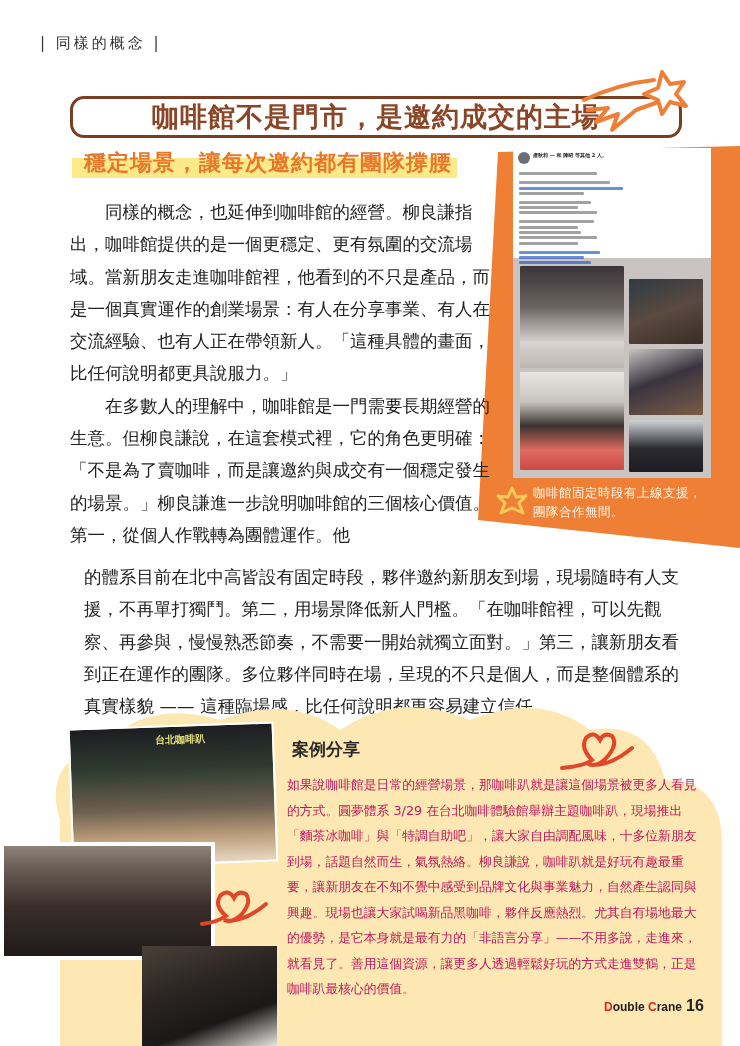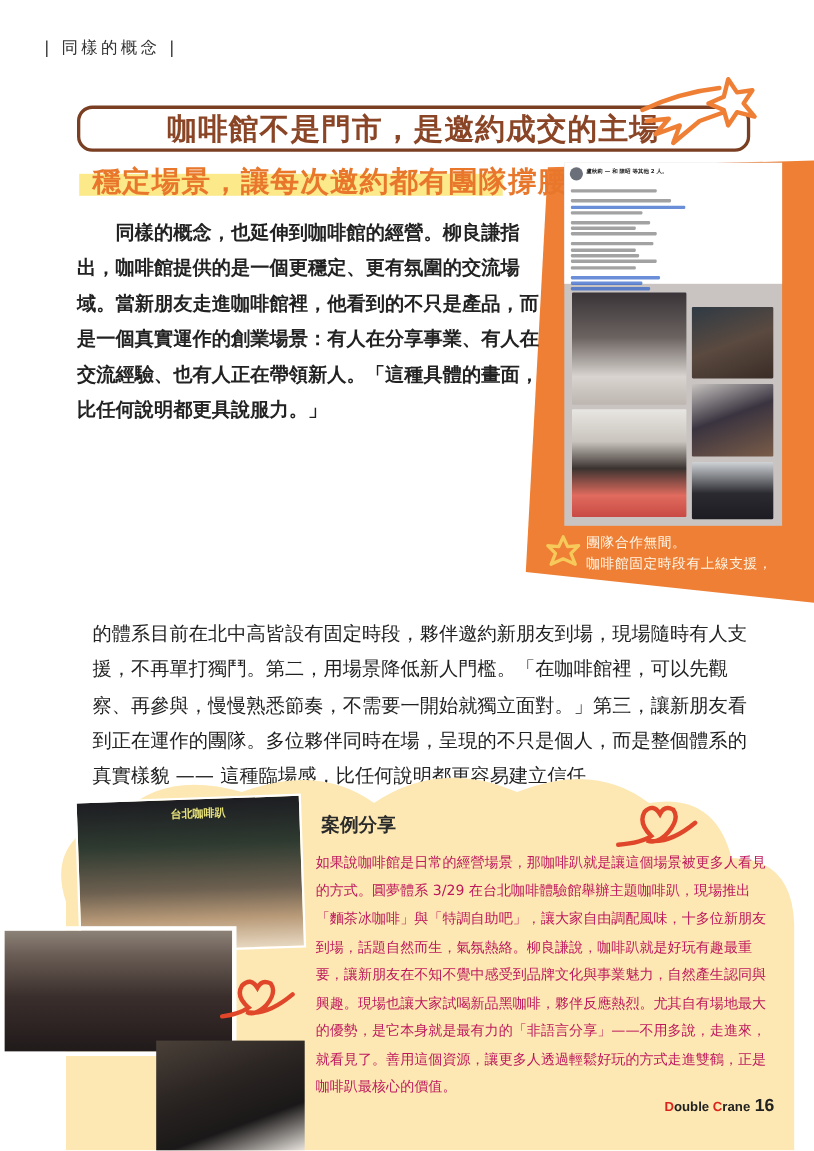--- a/index.html
+++ b/index.html
@@ -30,28 +30,28 @@
   }
   .shooting-star { position:absolute; left:578px; top:62px; width:120px; height:80px; }
   .subtitle-wrap {
     position:absolute; left:72px; top:148px; width:380px; height:26px;
   }
   .subtitle-highlight {
     position:absolute; left:0; top:10px; width:385px; height:20px;
     background:#fbe98a;
   }
   .subtitle-text {
-    position:relative; font-size:26px; font-weight:bold; color:#e8772b;
+    position:relative; font-size:22px; font-weight:bold; color:#e8772b;
     letter-spacing:1px; padding-left:12px; white-space:nowrap;
   }
   .body-col {
     position:absolute; left:70px; top:196px; width:428px;
     font-size:17.5px; line-height:32.3px; color:#222;
   }
-  .body-col p { margin:0; text-indent:2em;font-weight:bold; }
+  .body-col p { margin:0; text-indent:2em; }
   .body-full {
     position:absolute; left:70px; top:547px; width:630px;
     font-size:17.5px; line-height:32.3px; color:#222;
   }
   .body-full p { margin:14px; }
   
   .fb-post {
     position:absolute; left:513px; top:148px; width:198px; height:330px;
     background:#c9c4c2; box-sizing:border-box;
   }
@@ -114,20 +114,21 @@
   <path d="M84 10 L92 22 L106 20 L98 32 L108 44 L92 40 L84 52 L80 38 L66 32 L80 26 Z" fill="#fff" stroke="#ee7f35" stroke-width="4" stroke-linejoin="round"></path>
 </svg>
 
 <div class="subtitle-wrap">
   <div class="subtitle-highlight"></div>
   <div class="subtitle-text">穩定場景，讓每次邀約都有團隊撐腰</div>
 </div>
 
 <div class="body-col">
   <p>同樣的概念，也延伸到咖啡館的經營。柳良謙指出，咖啡館提供的是一個更穩定、更有氛圍的交流場域。當新朋友走進咖啡館裡，他看到的不只是產品，而是一個真實運作的創業場景：有人在分享事業、有人在交流經驗、也有人正在帶領新人。「這種具體的畫面，比任何說明都更具說服力。」</p>
+  <p>在多數人的理解中，咖啡館是一門需要長期經營的生意。但柳良謙說，在這套模式裡，它的角色更明確：「不是為了賣咖啡，而是讓邀約與成交有一個穩定發生的場景。」柳良謙進一步說明咖啡館的三個核心價值。第一，從個人作戰轉為團體運作。他</p>
 </div>
 
 <div class="body-full">
   <p>的體系目前在北中高皆設有固定時段，夥伴邀約新朋友到場，現場隨時有人支援，不再單打獨鬥。第二，用場景降低新人門檻。「在咖啡館裡，可以先觀察、再參與，慢慢熟悉節奏，不需要一開始就獨立面對。」第三，讓新朋友看到正在運作的團隊。多位夥伴同時在場，呈現的不只是個人，而是整個體系的真實樣貌 —— 這種臨場感，比任何說明都更容易建立信任。</p>
 </div>
 
 <div class="fb-post">
   <div class="fb-header">
     <div class="fb-avatar"></div>
     <div class="fb-name">盧秋莉 — 和 陳昭 等其他 2 人。</div>
@@ -155,22 +156,22 @@
     <div class="ph" style="left:0;top:106px;width:104px;height:98px;background:linear-gradient(180deg,#e8e6e2 0%,#c9c4bd 30%,#3b3330 55%,#e06b5e 80%,#c94a44 100%);"></div>
     <div class="ph" style="left:109px;top:83px;width:74px;height:66px;background:linear-gradient(160deg,#c6c3c0 0%,#3a3440 45%,#7a5c48 100%);"></div>
     <div class="ph" style="left:109px;top:154px;width:74px;height:52px;background:linear-gradient(180deg,#cfd3d6 0%,#2a2a30 55%,#1c1c22 100%);"></div>
   </div>
 </div>
 
 <svg class="caption-star" viewBox="0 0 34 32">
   <path d="M17 3 L21 12 L31 11 L24 18 L28 28 L17 23 L6 28 L10 18 L3 11 L13 12 Z" fill="none" stroke="#f6c95a" stroke-width="3" stroke-linejoin="round"></path>
 </svg>
 <div class="caption">
+  <div>咖啡館固定時段有上線支援，</div>
   <div>團隊合作無間。</div>
-  <div>咖啡館固定時段有上線支援，</div>
 </div>
 
 <svg class="cloud" viewBox="0 0 740 346">
   <path d="M60 346 L60 120 Q40 60 110 40 Q150 0 220 20 Q290 -6 340 30 Q400 -10 470 20 Q540 -8 590 30 Q650 20 665 80 Q720 80 722 140 L722 346 Z" fill="#fde8b3"></path>
 </svg>
 
 <div class="photo" style="left:70px;top:725px;width:206px;height:140px;transform:rotate(-2deg);background:linear-gradient(180deg,#1d1d22 0%,#2e3a30 30%,#6d6050 60%,#b89a78 80%,#e7d7c0 100%);border:2px solid #fff;">
   <div style="position:absolute;left:85px;top:6px;font-size:10px;color:#e8e27a;font-weight:bold;">台北咖啡趴</div>
 </div>
 <div class="photo" style="left:0;top:842px;width:215px;height:118px;border:4px solid #fff;background:linear-gradient(180deg,#8d8278 0%,#6a5d55 20%,#3a2e2c 55%,#201a1a 100%);"></div>

